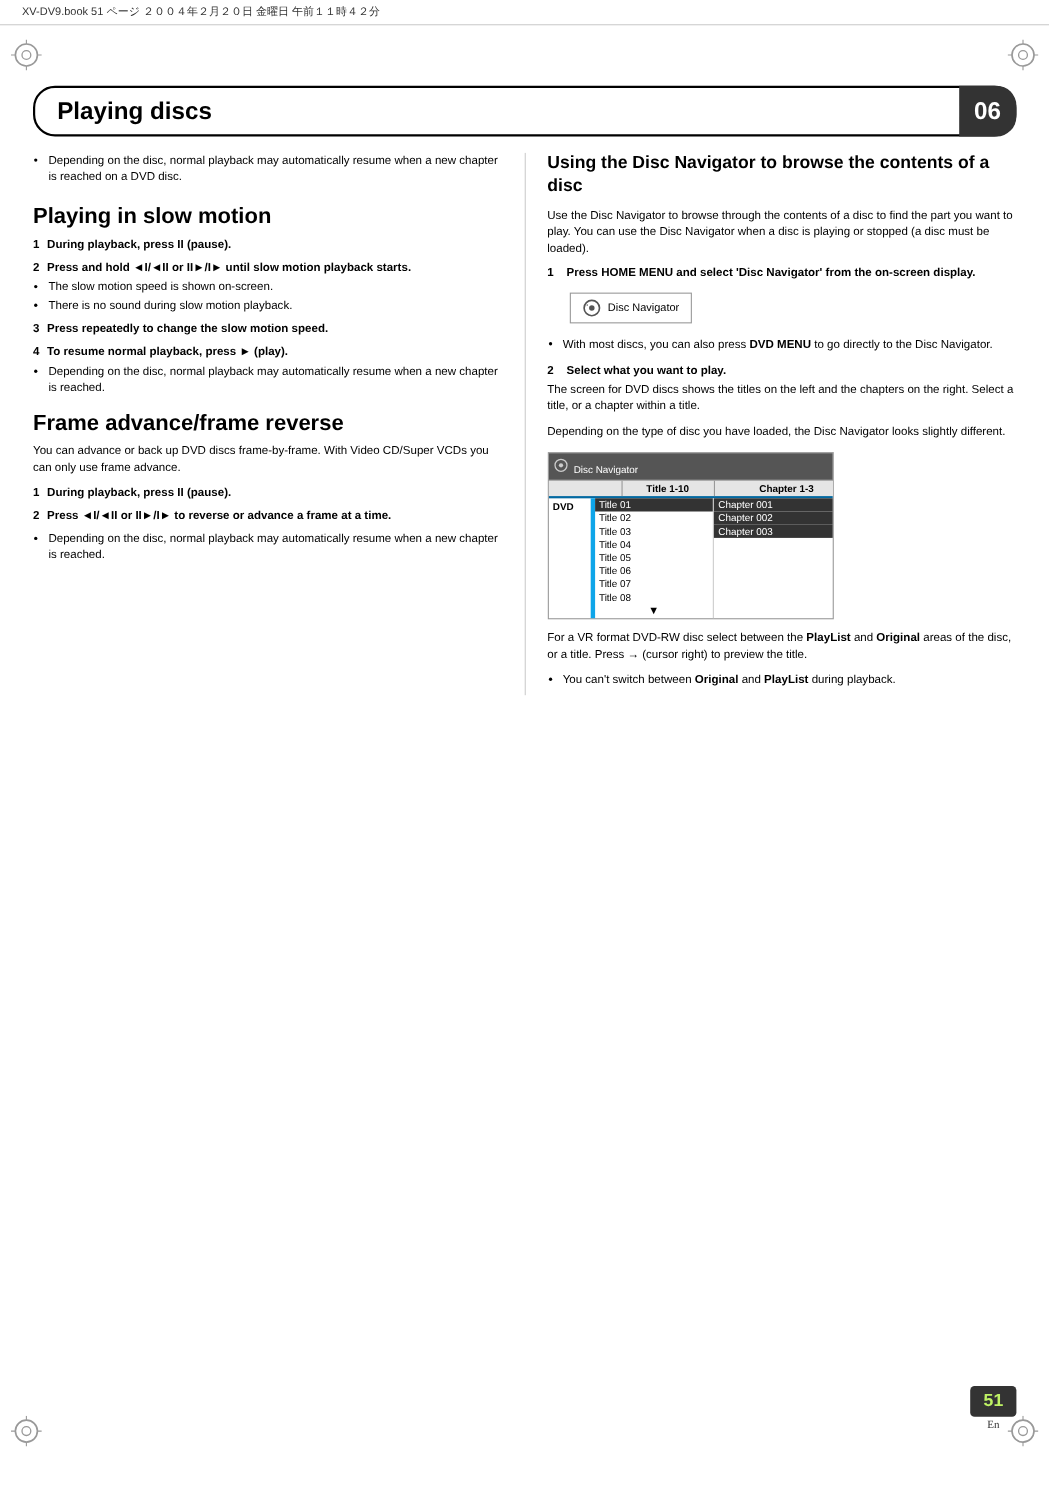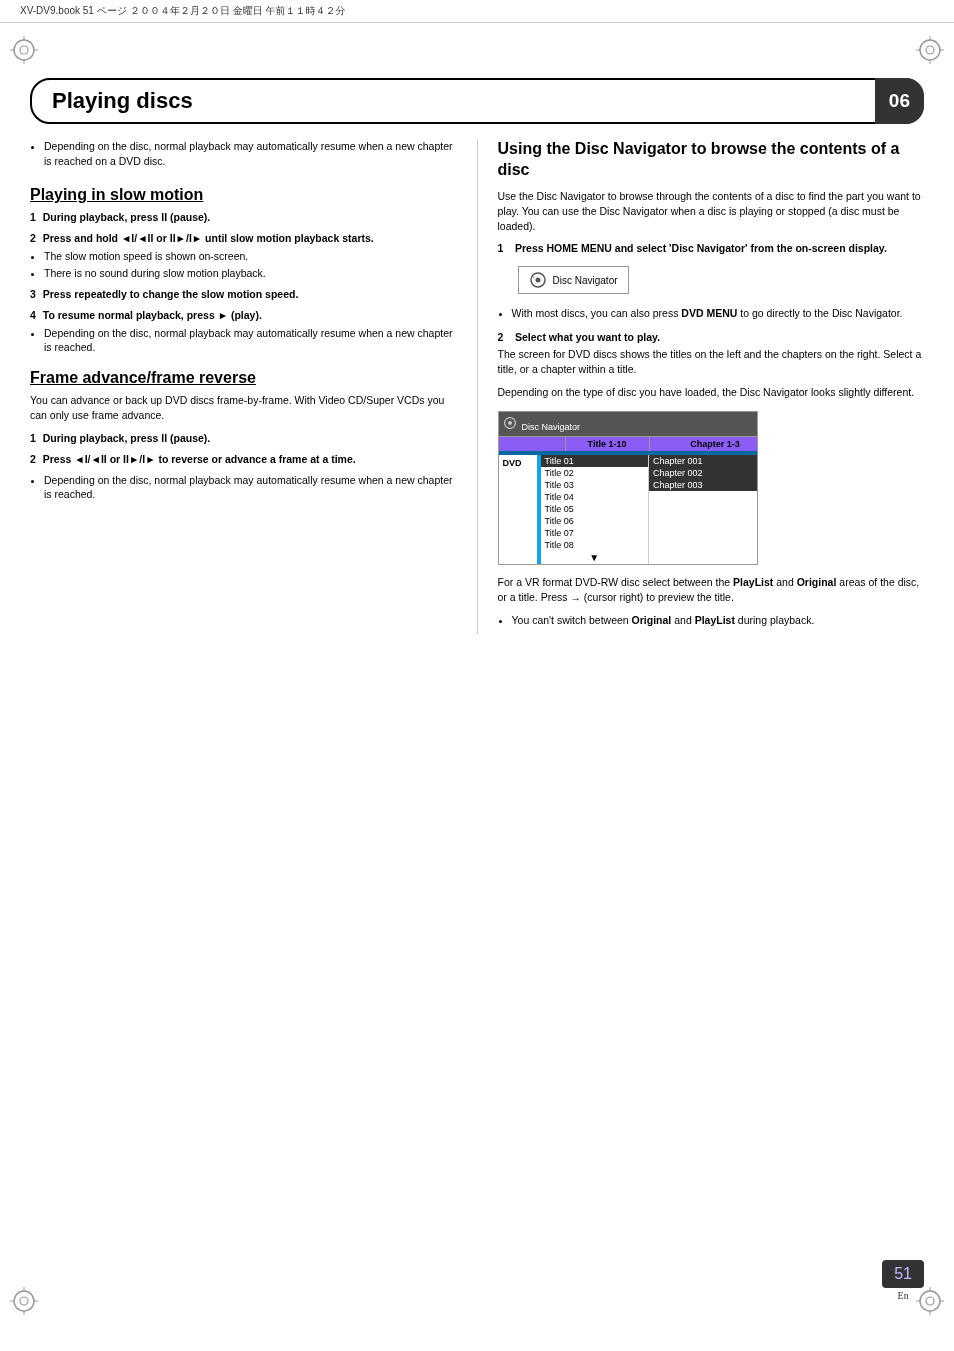--- a/index.html
+++ b/index.html
@@ -49,21 +49,21 @@
       position: relative;
     }
     .page-header-title {
       font-size: 22px;
       font-weight: bold;
       flex: 1;
     }
     .page-number-badge {
       background: #333;
       color: #fff;
-      font-size: 19px;
+      font-size: 22px;
       font-weight: bold;
       padding: 5px 14px;
       border-radius: 12px;
       position: absolute;
       right: -2px;
       top: -2px;
       bottom: -2px;
       display: flex;
       align-items: center;
       border-radius: 0 18px 18px 0;
@@ -92,26 +92,25 @@
     .intro-bullet {
       margin-bottom: 18px;
       font-size: 10.5px;
       line-height: 1.4;
     }
     .intro-bullet ul { margin-left: 14px; }
     .intro-bullet li { margin-bottom: 4px; }
 
     
     .section-heading {
-      font-size: 16px;
+      font-size: 20px;
       font-weight: bold;
       margin-bottom: 6px;
       margin-top: 4px;
       border-bottom: none;
-      text-decoration: underline;
     }
 
     
     .body-text {
       font-size: 10.5px;
       line-height: 1.45;
       margin-bottom: 8px;
     }
 
     
@@ -180,23 +179,23 @@
 
     
     .page-footer {
       position: absolute;
       bottom: 50px;
       right: 30px;
       text-align: center;
     }
     .page-footer-num {
       background: #333;
-      color: #c4b5fd;
+      color: #bef264;
       font-size: 16px;
-      font-weight: normal;
+      font-weight: bold;
       padding: 5px 12px;
       border-radius: 4px;
     }
     .page-footer-lang {
       font-size: 10px;
       color: #333;
       margin-top: 2px;
       font-family: Liberation Serif, serif;
     }
 
@@ -356,21 +355,21 @@
 
       <div style="background:#555; color:#fff; display:flex; align-items:center; padding:2px 0; font-size:9px; border-bottom: 1px solid #999;">
         <div style="min-width:40px; padding: 2px 4px; font-size:9px; color: #fff;">
           <svg width="14" height="14" viewBox="0 0 18 18">
             <circle cx="9" cy="9" r="7" fill="none" stroke="#ccc" stroke-width="1.5"></circle>
             <circle cx="9" cy="9" r="2.5" fill="#ccc"></circle>
           </svg>
           &nbsp;Disc Navigator
         </div>
       </div>
-      <div style="display:flex; background:#8b5cf6; border-bottom:4px solid #0369a1;gap:24px;">
+      <div style="display:flex; background:#e5e5e5; border-bottom:2px solid #0369a1;gap:24px;">
         <div style="min-width:42px;"></div>
         <div style="flex:1; text-align:center; font-size:9px; font-weight:bold; padding:2px; border-left:1px solid #999; border-right:1px solid #999;">Title 1-10</div>
         <div style="flex:1; text-align:center; font-size:9px; font-weight:bold; padding:2px;">Chapter 1-3</div>
       </div>
       <div style="display:flex; min-height: 90px;">
         <div style="min-width:42px; font-weight:bold; font-size:9px; padding:3px 4px; border-right:4px solid #0ea5e9;">DVD</div>
         <div style="flex:1; border-right:1px solid #ccc;">
           <div style="background:#333; color:#fff; font-size:9px; padding:1px 4px;">Title 01</div>
           <div style="font-size:9px; padding:1px 4px;">Title 02</div>
           <div style="font-size:9px; padding:1px 4px;">Title 03</div>

